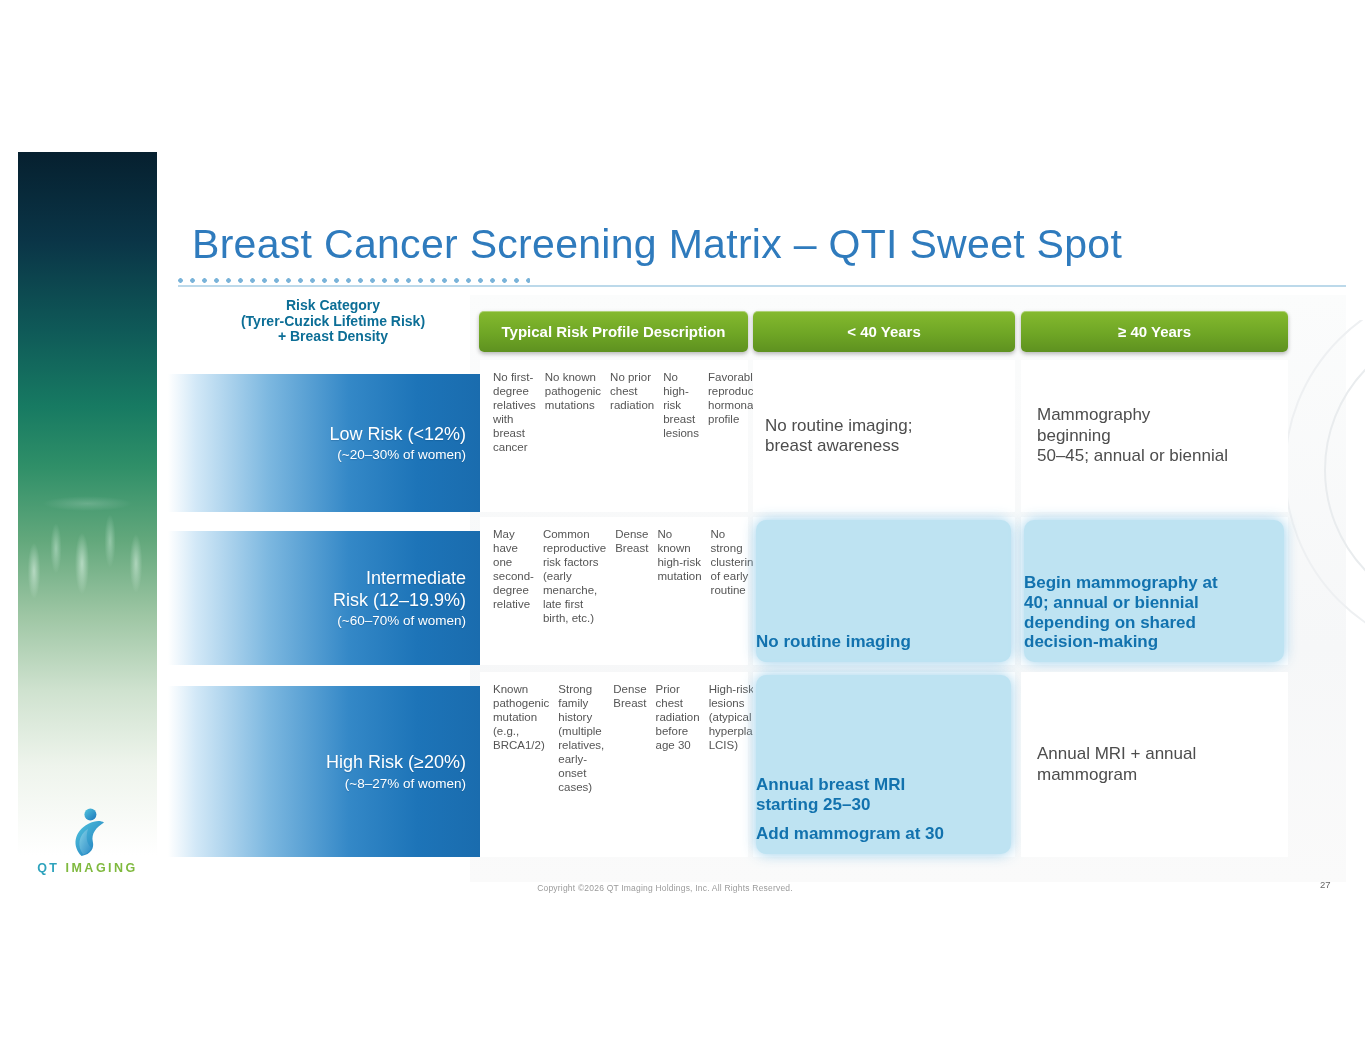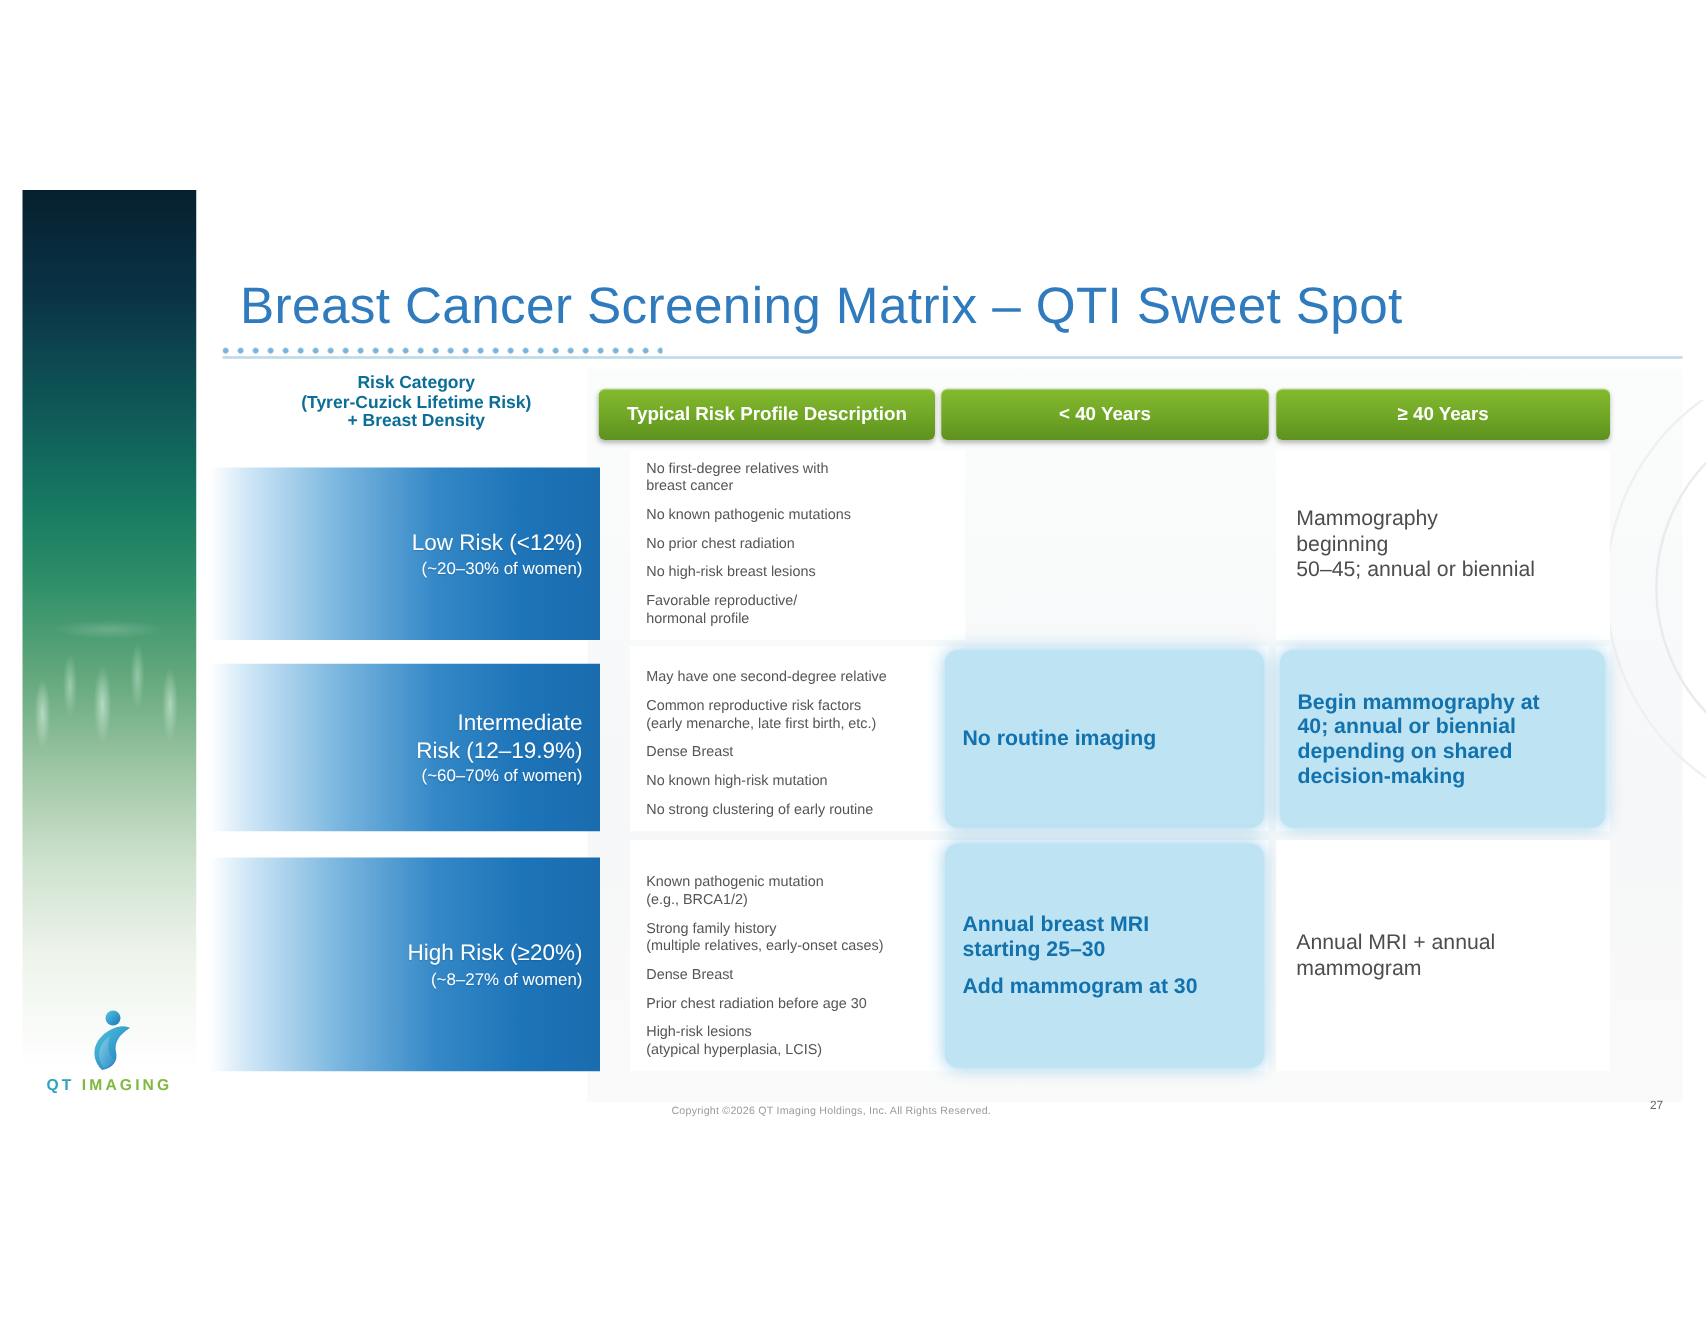--- a/index.html
+++ b/index.html
@@ -71,36 +71,36 @@
   .cell{position:absolute;top:0;bottom:0;background:#ffffff;}
   .c-label{
     left:0;width:312px;background:linear-gradient(90deg,#ffffff 0%,#d2e8f7 9%,#7db8e0 32%,
       #3488c7 58%,#1d74b8 80%,#1a6cae 100%);
     display:flex;flex-direction:column;justify-content:center;align-items:flex-end;
     padding-right:14px;box-sizing:border-box;color:#ffffff;margin-top:14px;
   }
   .risk-main{font-size:18px;line-height:1.18;text-align:right;white-space:pre-line;text-shadow:0 1px 1px rgba(0,60,110,.25);}
   .risk-sub{font-size:13.5px;margin-top:2px;text-align:center;text-shadow:0 1px 1px rgba(0,60,110,.25);}
   .c-profile{
-    left:312px;width:268px;display:flex;flex-direction:column;justify-content:flex-end;
-    gap:9px;padding:10px 6px 10px 13px;box-sizing:border-box;margin-left:24px;
+    left:312px;width:268px;display:flex;flex-direction:row;justify-content:space-between;
+    gap:9px;padding:10px 6px 10px 13px;box-sizing:border-box;
   }
   .profile-item{font-size:11.5px;color:#555555;line-height:1.22;white-space:pre-line;}
   .c-under{left:585px;width:262px;}
   .c-over{left:853px;width:267px;}
   .plain-wrap{position:absolute;inset:0;display:flex;flex-direction:column;justify-content:center;gap:8px;box-sizing:border-box;}
   .pad-under{padding-left:12px;padding-right:8px;}
   .pad-over{padding-left:16px;padding-right:8px;}
   .plain-para{font-size:17px;color:#4d4d4d;line-height:1.2;white-space:pre-line;}
   .hl-box{
     position:absolute;left:3px;right:4px;top:3px;bottom:3px;
     background:#bee3f2;border-radius:10px;
     box-shadow:0 0 14px rgba(140,200,232,.9);
-    display:flex;flex-direction:column;justify-content:center;gap:10px;
-    padding:10px 12px 10px 14px;box-sizing:border-box;
+    display:flex;flex-direction:column;justify-content:flex-end;gap:10px;
+    padding:10px 12px 10px 0;box-sizing:border-box;
   }
   .hl-para{font-size:17px;font-weight:700;color:#1272ae;line-height:1.16;white-space:pre-line;}
   
   .footer{
     position:absolute;left:470px;top:883px;width:390px;text-align:center;
     font-size:8.5px;color:#9b9b9b;letter-spacing:.2px;
   }
   .page-num{position:absolute;left:1320px;top:879px;font-size:9.5px;color:#666666;font-weight:400;}
 </style>
 </head>
@@ -157,20 +157,26 @@
     </div>
     <div class="cell c-profile">
         <div class="profile-item">No first-degree relatives with
 breast cancer</div>
         <div class="profile-item">No known pathogenic mutations</div>
         <div class="profile-item">No prior chest radiation</div>
         <div class="profile-item">No high-risk breast lesions</div>
         <div class="profile-item">Favorable reproductive/
 hormonal profile</div>
       </div>
+    <div class="cell c-under">
+      <div class="plain-wrap pad-under">
+          <div class="plain-para">No routine imaging;
+breast awareness</div>
+        </div>
+    </div>
     <div class="cell c-over">
       <div class="plain-wrap pad-over">
           <div class="plain-para">Mammography
 beginning
 50–45; annual or biennial</div>
         </div>
     </div>
   </div>
 
   <div class="trow row-2">

